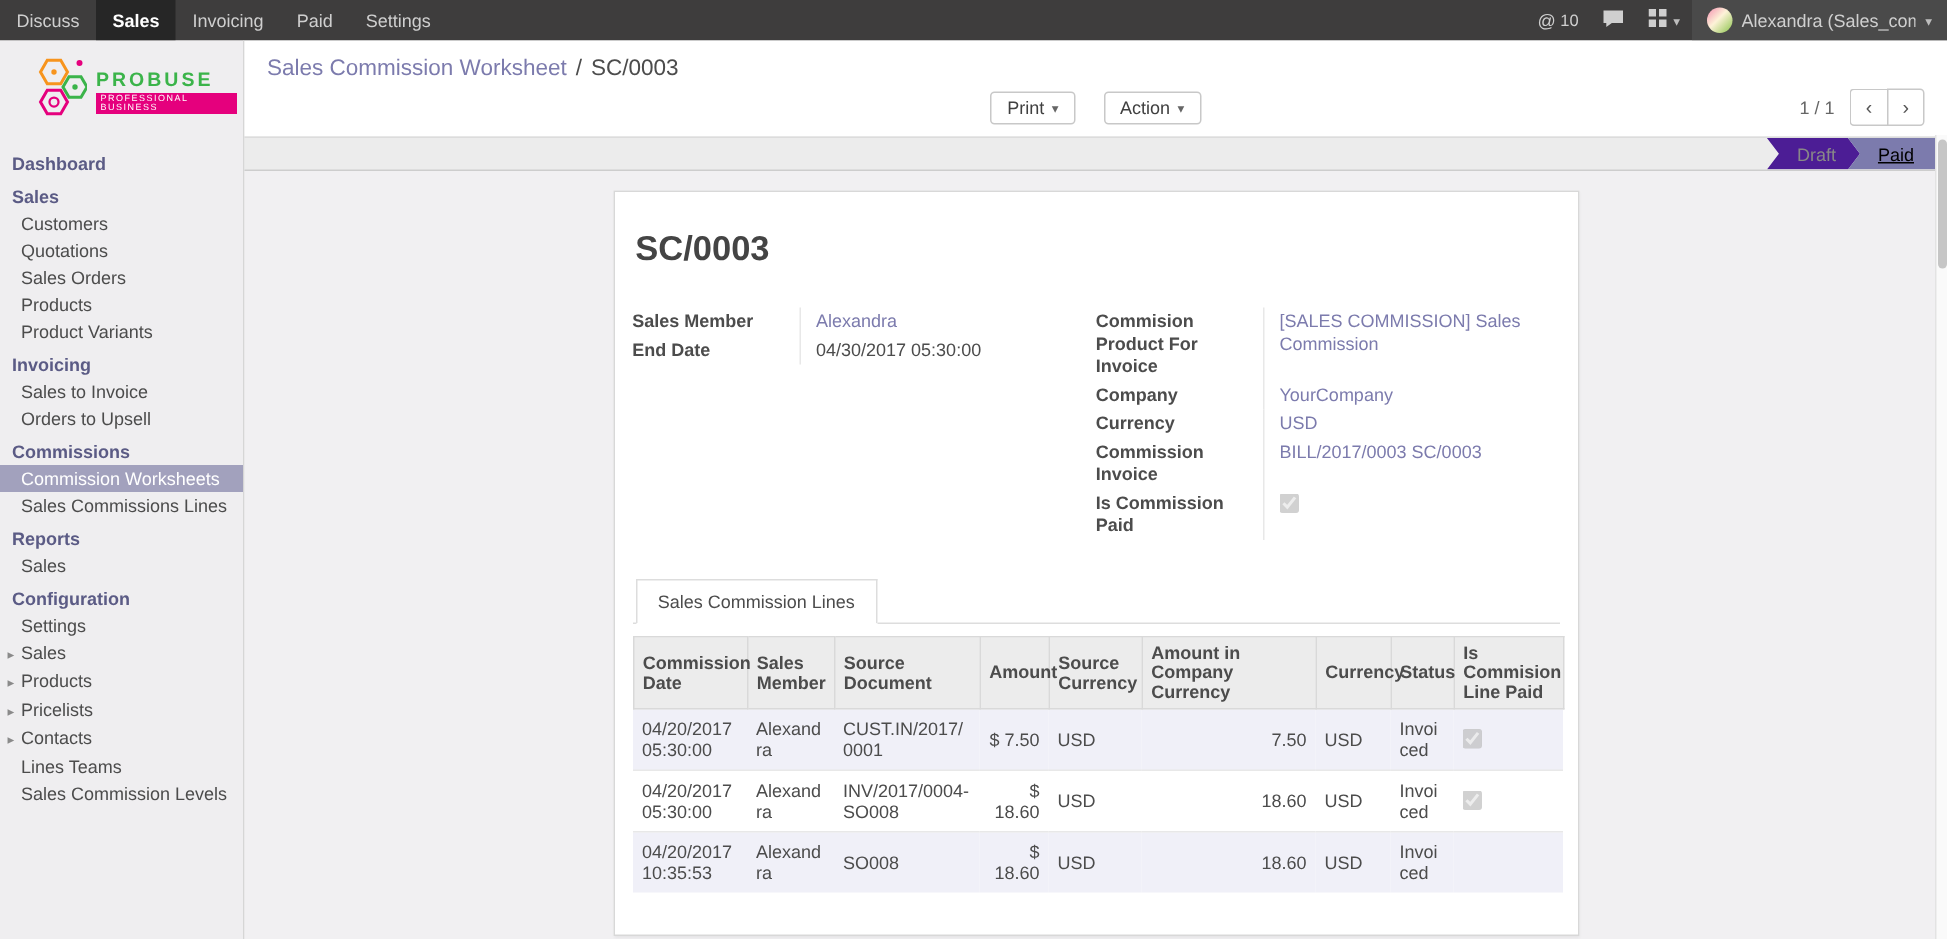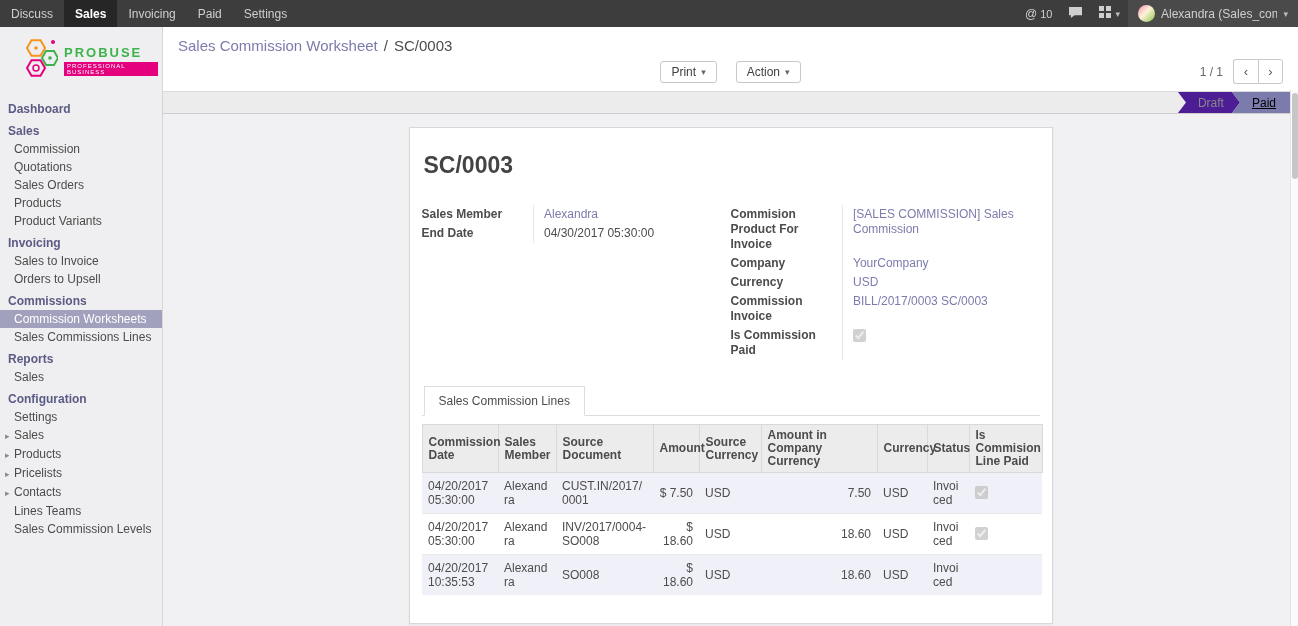--- a/index.html
+++ b/index.html
@@ -146,21 +146,21 @@
       </span>
       <span>
         <div class="logo-name" data-interactable="false">PROBUSE</div>
         <div class="logo-tagline" data-interactable="false">PROFESSIONAL BUSINESS</div>
       </span>
     </div>
 
     <div class="side-heading" data-interactable="true">Dashboard</div>
 
     <div class="side-heading" data-interactable="true">Sales</div>
-    <div class="side-item" data-interactable="true">Commission</div>
+    <div class="side-item" data-interactable="true">Customers</div>
     <div class="side-item" data-interactable="true">Quotations</div>
     <div class="side-item" data-interactable="true">Sales Orders</div>
     <div class="side-item" data-interactable="true">Products</div>
     <div class="side-item" data-interactable="true">Product Variants</div>
 
     <div class="side-heading" data-interactable="true">Invoicing</div>
     <div class="side-item" data-interactable="true">Sales to Invoice</div>
     <div class="side-item" data-interactable="true">Orders to Upsell</div>
 
     <div class="side-heading" data-interactable="true">Commissions</div>

